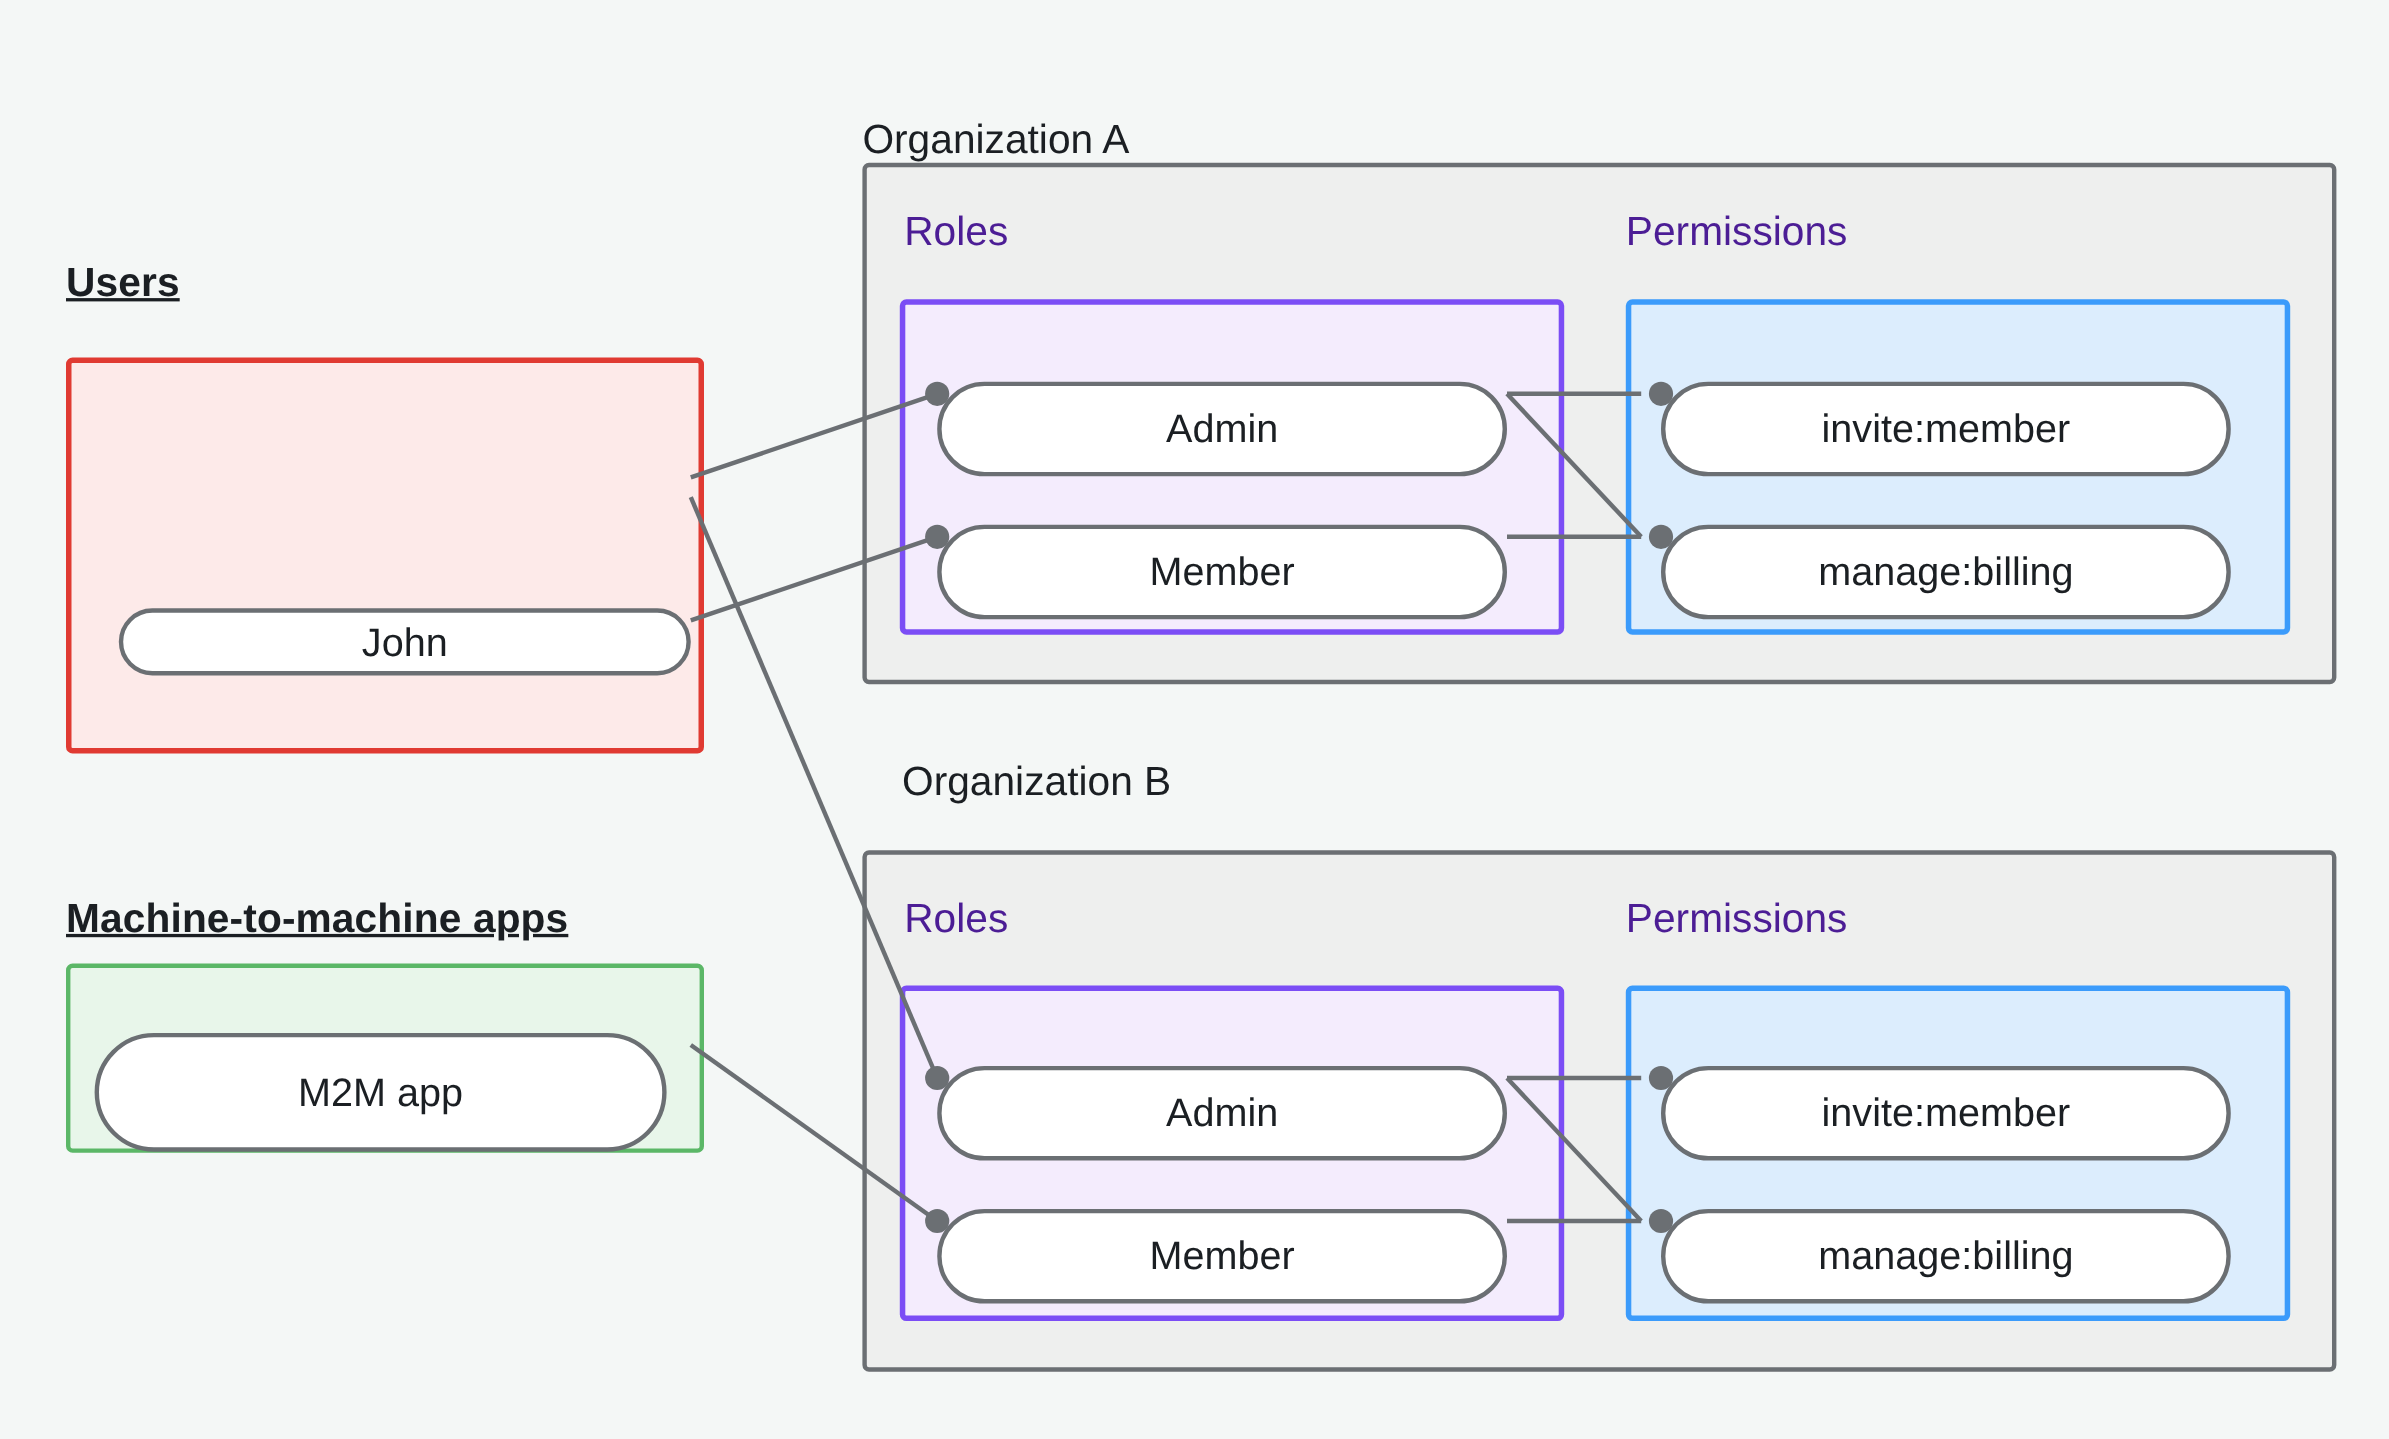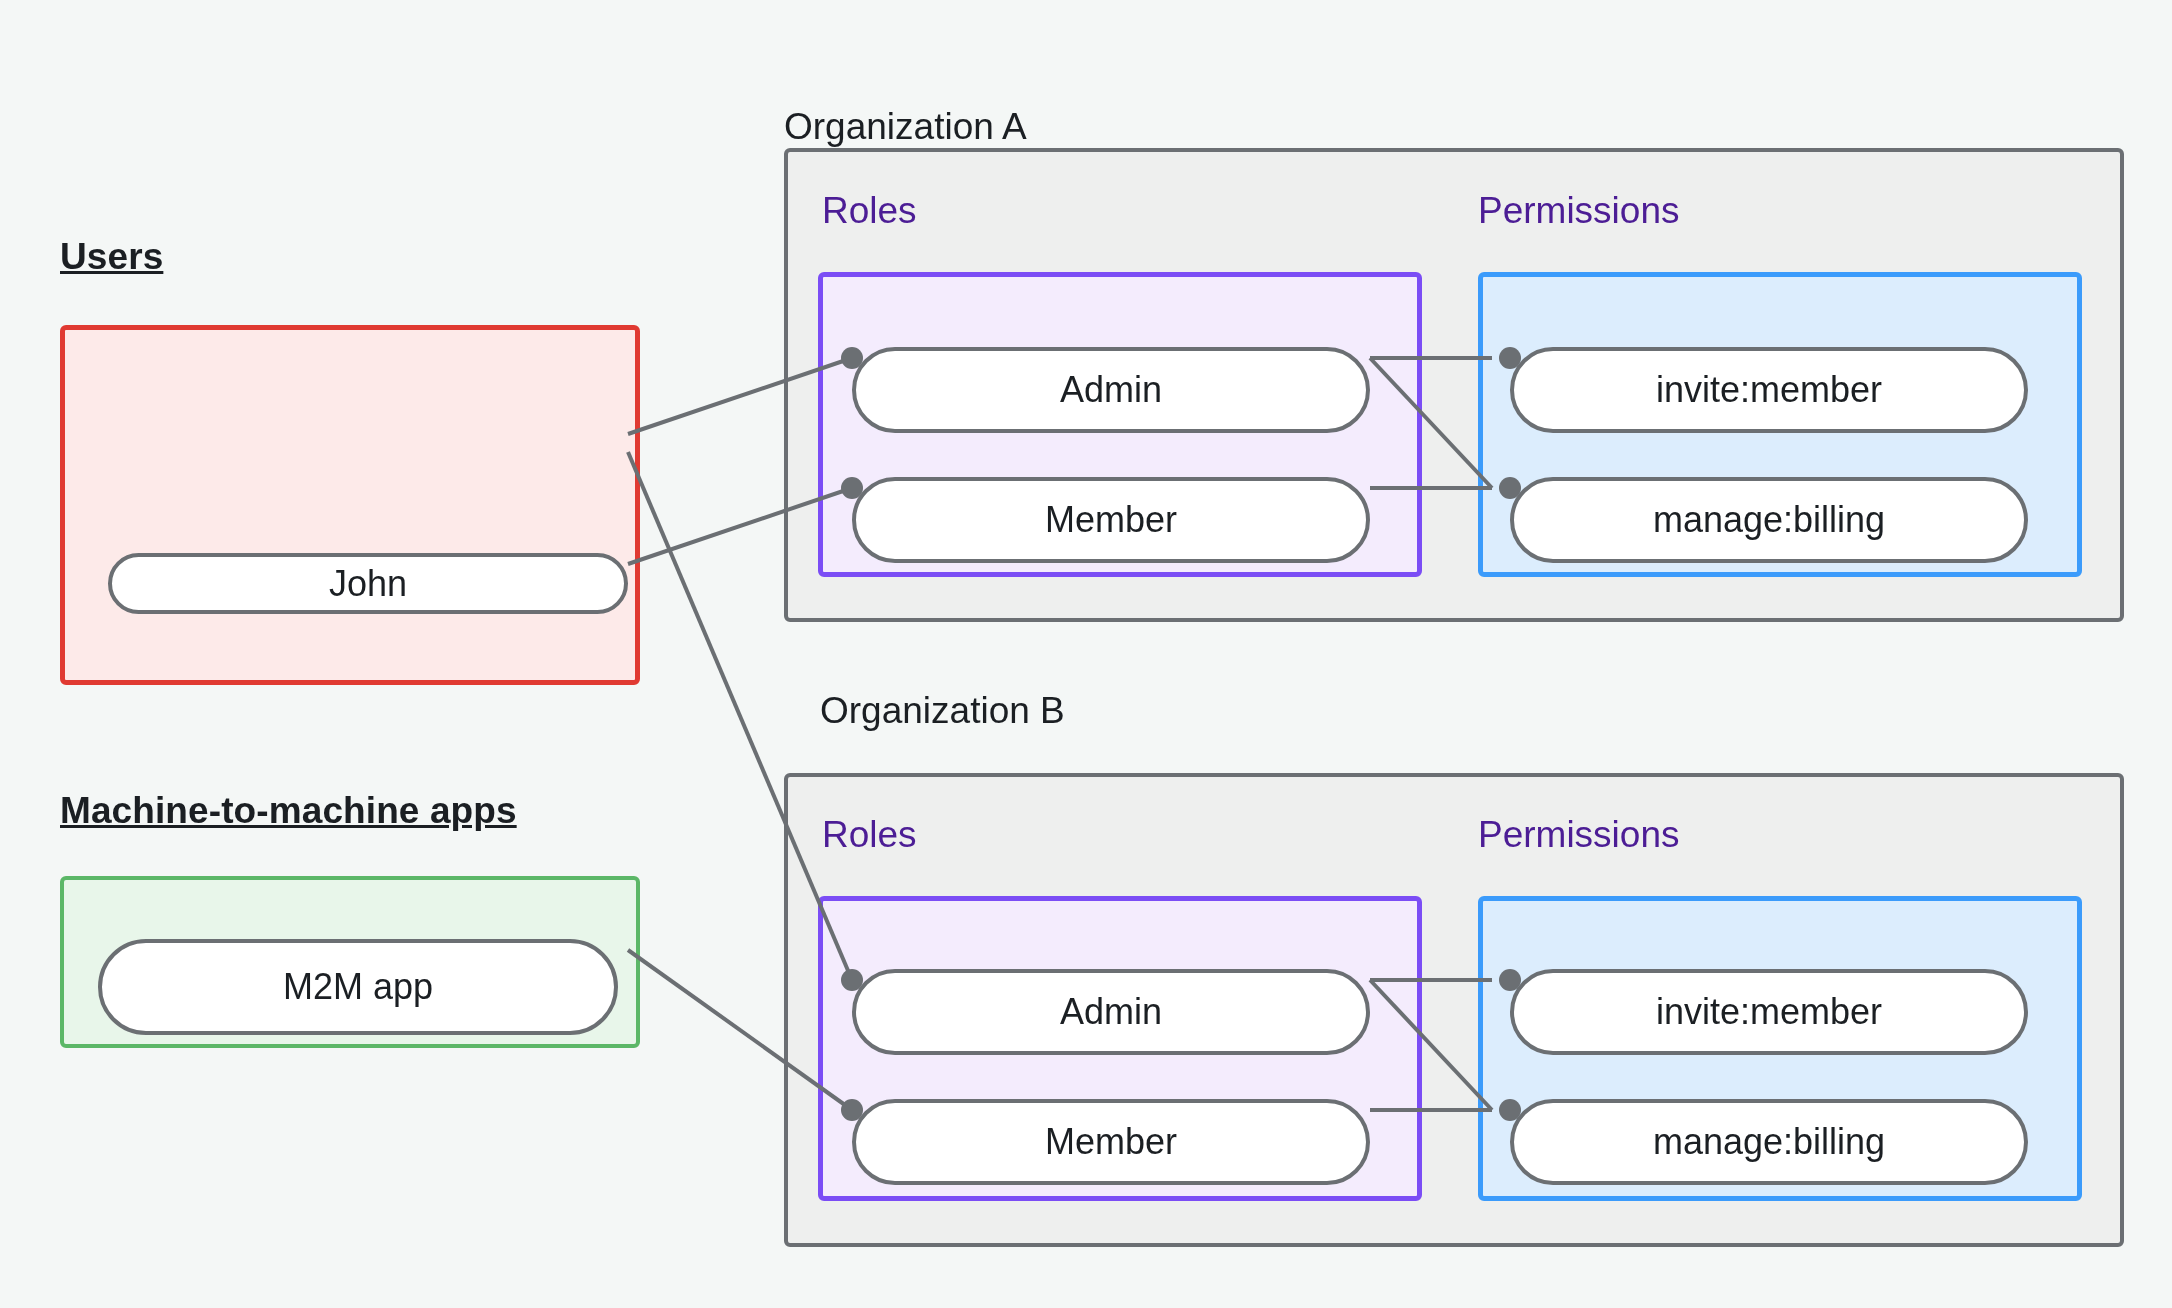--- a/index.html
+++ b/index.html
@@ -141,26 +141,26 @@
   </svg>
 
   <div class="group-label" style="left:60px; top:236px;">Users</div>
 
   <div class="box box-users" style="left:60px; top:325px; width:580px; height:360px;">
   </div>
 
 
   <div class="pill" style="left:108px; top:521px; width:520px; height:61px;">John</div>
 
-  <div class="group-label" style="left:60px; top:790px;">Machine-to-machine apps</div>
+  <div class="group-label" style="left:60px; top:814px;">Machine-to-machine apps</div>
 
   <div class="box box-m2m" style="left:60px; top:876px; width:580px; height:172px;">
   </div>
 
-  <div class="pill" style="left:98px; top:907px; width:520px; height:96px;text-align:center;">M2M app</div>
+  <div class="pill" style="left:86px; top:907px; width:520px; height:108px;text-align:center;">M2M app</div>
 
   <div class="org-label" style="left:784px; top:62px;margin-top:44px;">Organization A</div>
 
   <div class="box box-org" style="left:784px; top:148px; width:1340px; height:474px;">
   </div>
 
   <div class="section-label" style="left:822px; top:190px;">Roles</div>
 
   <div class="section-label" style="left:1478px; top:190px;">Permissions</div>
 

